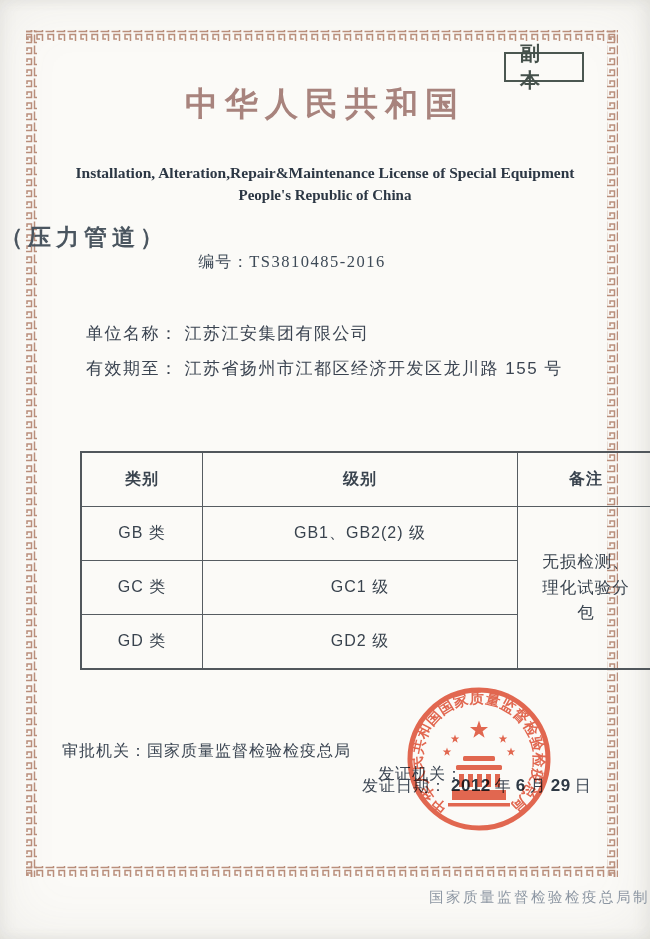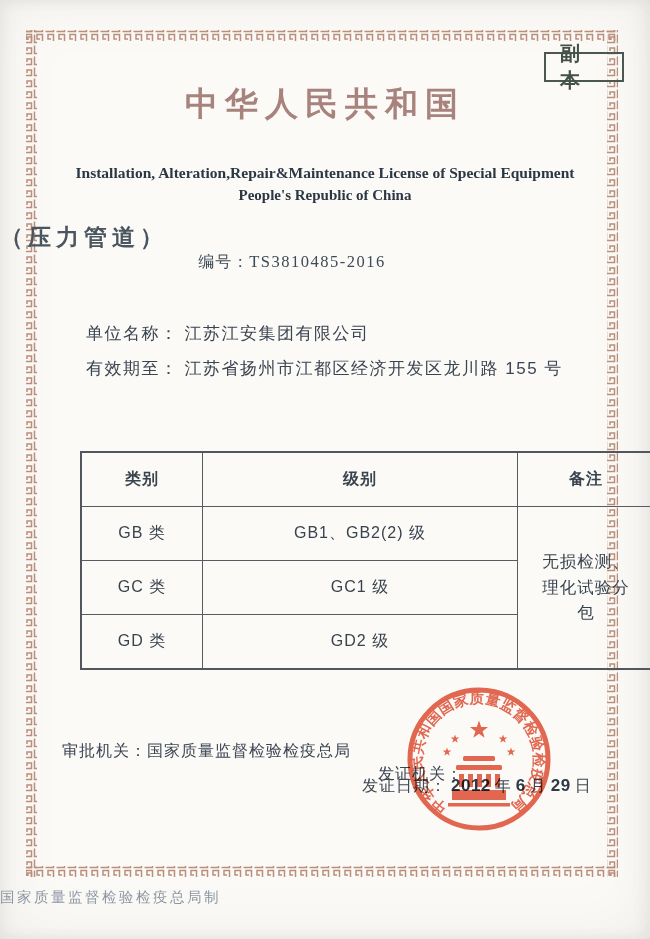--- a/index.html
+++ b/index.html
@@ -10,21 +10,21 @@
     box-shadow:inset 0 0 60px rgba(120,115,105,.10), inset -6px 0 14px rgba(100,100,95,.08), inset 6px 0 14px rgba(100,100,95,.06);
     font-family:"Liberation Sans","DejaVu Sans",sans-serif;
     color:#3c4653;
   }
   .frame{position:absolute;left:0;top:0;}
   .badge{
     position:absolute;left:504px;top:52px;width:80px;height:30px;
     border:2.5px solid #4b5751;color:#44504a;
     font-size:20px;font-weight:bold;
     display:flex;align-items:center;justify-content:center;
-    letter-spacing:14px;padding-left:14px;box-sizing:border-box;margin-left:40px;
+    letter-spacing:14px;padding-left:14px;box-sizing:border-box;
   }
   .title-cn1{position:absolute;top:82px;left:0;width:100%;text-align:center;
     font-size:33px;font-weight:bold;color:#a8837d;letter-spacing:7px;}
   .title-cn2{position:absolute;top:119px;left:0;width:100%;text-align:center;
     font-size:35px;font-weight:bold;color:#a8837d;letter-spacing:2px;}
   .title-en1{position:absolute;top:164px;left:0;width:100%;text-align:center;
     font-family:"Liberation Serif","DejaVu Serif",serif;font-weight:bold;font-size:15.5px;color:#2c3744;}
   .title-en2{position:absolute;top:187px;left:0;width:100%;text-align:center;
     font-family:"Liberation Serif","DejaVu Serif",serif;font-weight:bold;font-size:15px;color:#2c3744;}
   .subtitle{position:absolute;top:222px;left:0;width:100%;
@@ -49,21 +49,21 @@
   table.permit tr.hdr{height:45px;}
   table.permit th{font-weight:600;}
   td.remark{text-align:left;padding-left:13px;line-height:1.55;font-size:16.5px;}
   .bottom-row{position:absolute;font-size:16px;color:#3c4653;letter-spacing:1px;white-space:nowrap;}
   .br-approve{left:62px;top:741px;}
   .br-issueorg{left:378px;top:743px;margin-top:21px;}
   .br-valid{left:62px;top:776px;}
   .br-issuedate{left:362px;top:776px;}
   .num{font-weight:bold;font-size:17px;color:#2e3945;letter-spacing:0.5px;margin:0 4px;}
   .seal{position:absolute;left:404px;top:684px;opacity:.88;mix-blend-mode:multiply;}
-  .footer{position:absolute;top:888px;left:0;width:100%;text-align:left;
+  .footer{position:absolute;top:888px;left:0;width:100%;text-align:right;
     font-size:14.5px;color:#8d97a3;letter-spacing:2.5px;}
 </style>
 </head>
 <body>
 
 <div class="page">
 
   <svg class="frame" width="650" height="939" aria-hidden="true">
     <defs>
       <pattern id="gkh" width="11" height="11" patternUnits="userSpaceOnUse">

